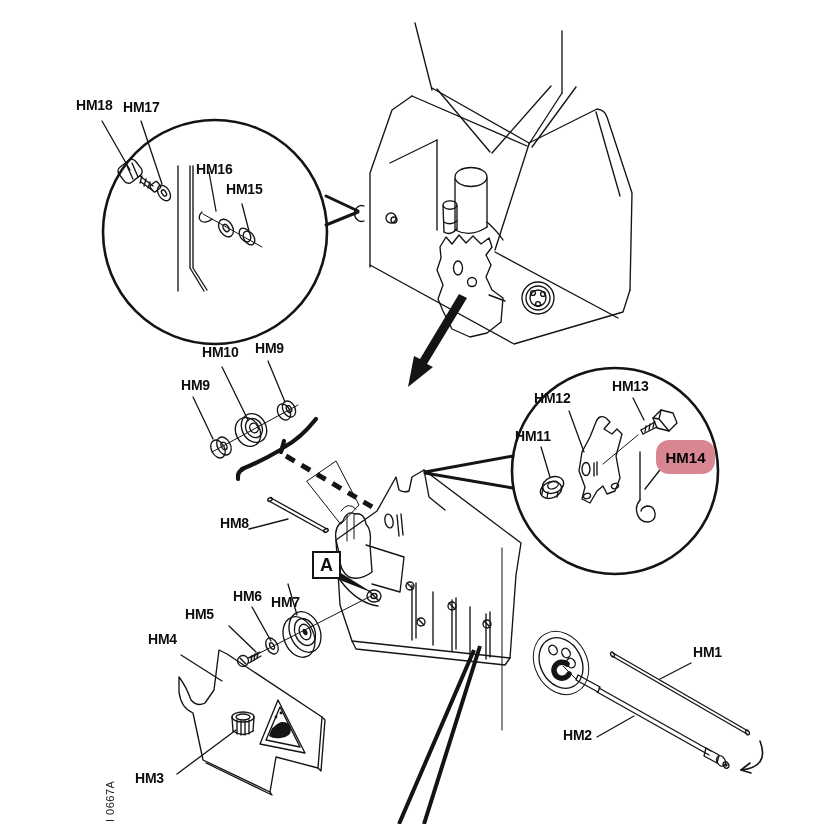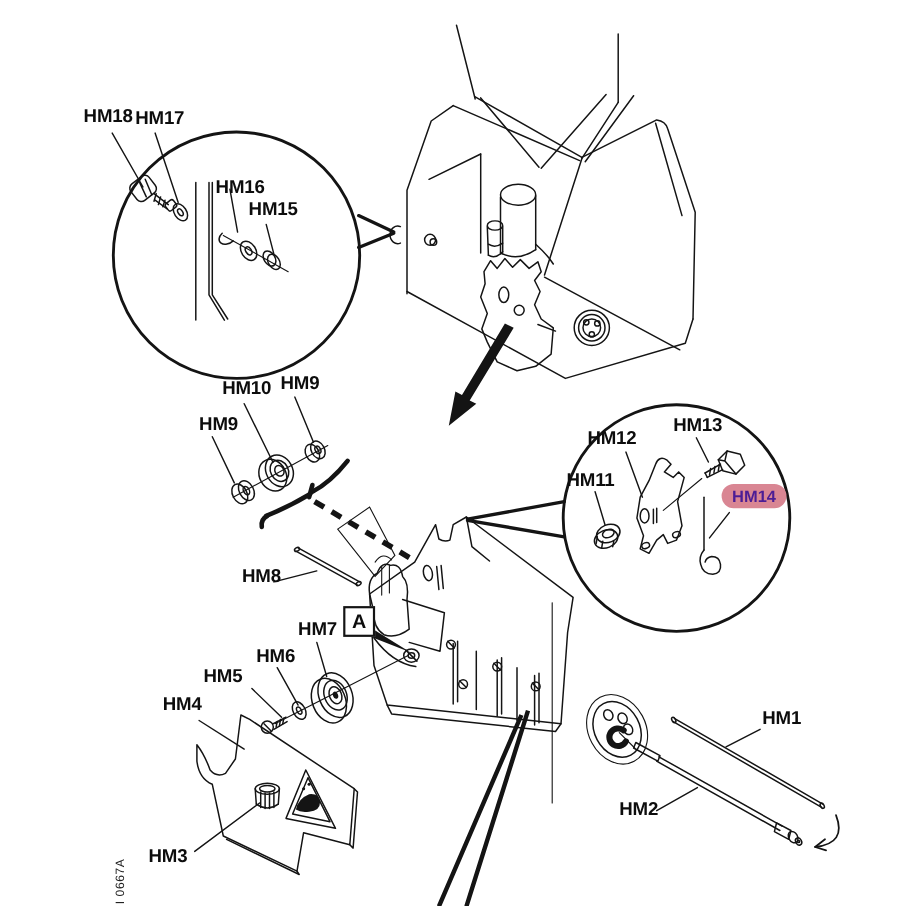--- a/index.html
+++ b/index.html
@@ -10,24 +10,24 @@
   .lnA {stroke:#141414;fill:none;stroke-width:1;stroke-linecap:round;}
   .ln2 {stroke:#141414;fill:none;stroke-width:2.6;}
   .ln3 {stroke:#141414;fill:none;stroke-width:3;stroke-linecap:round;}
   .lnT {stroke:#141414;fill:none;stroke-width:4.2;stroke-linecap:round;}
   .lnP {stroke:#141414;fill:none;stroke-width:4;}
   .ln16{stroke:#141414;fill:none;stroke-width:1.6;stroke-linecap:round;}
   .dash{stroke:#141414;fill:none;stroke-width:5;stroke-dasharray:10 8;}
   .fillb{fill:#141414;stroke:none;}
   .hub {stroke:#141414;fill:none;stroke-width:5.5;stroke-linecap:round;}
   .ldr {stroke:#141414;fill:none;stroke-width:1.3;stroke-linecap:round;}
-  .pl{position:absolute;font-weight:700;font-size:17px;color:#0d0d0d;
+  .pl{position:absolute;font-weight:700;font-size:14px;color:#0d0d0d;
       letter-spacing:-0.2px;white-space:nowrap;line-height:15px;}
-  .pill{position:absolute;left:656px;top:440px;width:59px;height:22px;border-radius:13px;
-        background:#d98693;color:#4c1d95;font-weight:700;font-size:15px;
+  .pill{position:absolute;left:656px;top:440px;width:59px;height:34px;border-radius:13px;
+        background:#d98693;color:#000000;font-weight:700;font-size:15px;
         display:flex;align-items:center;justify-content:center;}
   .amark{position:absolute;left:312px;top:551px;width:25px;height:24px;border:2.6px solid #141414;
          background:#fff;color:#0d0d0d;font-weight:700;font-size:18px;
          display:flex;align-items:center;justify-content:center;}
   .figcode{position:absolute;left:104px;top:822px;transform-origin:0 0;transform:rotate(-90deg);
            font-size:11px;color:#222;letter-spacing:0.5px;white-space:nowrap;}
 </style>
 </head>
 <body>
 
@@ -305,21 +305,21 @@
 </svg>
 
 <div class="pl" style="left:76px;top:98px">HM18</div>
 <div class="pl" style="left:123px;top:100px">HM17</div>
 <div class="pl" style="left:196px;top:162px">HM16</div>
 <div class="pl" style="left:226px;top:182px">HM15</div>
 <div class="pl" style="left:181px;top:378px">HM9</div>
 <div class="pl" style="left:202px;top:345px">HM10</div>
 <div class="pl" style="left:255px;top:341px">HM9</div>
 <div class="pl" style="left:220px;top:516px">HM8</div>
-<div class="pl" style="left:271px;top:564px">HM7</div>
+<div class="pl" style="left:271px;top:595px">HM7</div>
 <div class="pl" style="left:233px;top:589px">HM6</div>
 <div class="pl" style="left:185px;top:607px">HM5</div>
 <div class="pl" style="left:148px;top:632px">HM4</div>
 <div class="pl" style="left:135px;top:771px">HM3</div>
 <div class="pl" style="left:515px;top:429px">HM11</div>
 <div class="pl" style="left:534px;top:391px">HM12</div>
 <div class="pl" style="left:612px;top:379px">HM13</div>
 <div class="pl" style="left:693px;top:645px">HM1</div>
 <div class="pl" style="left:563px;top:728px">HM2</div>
 

